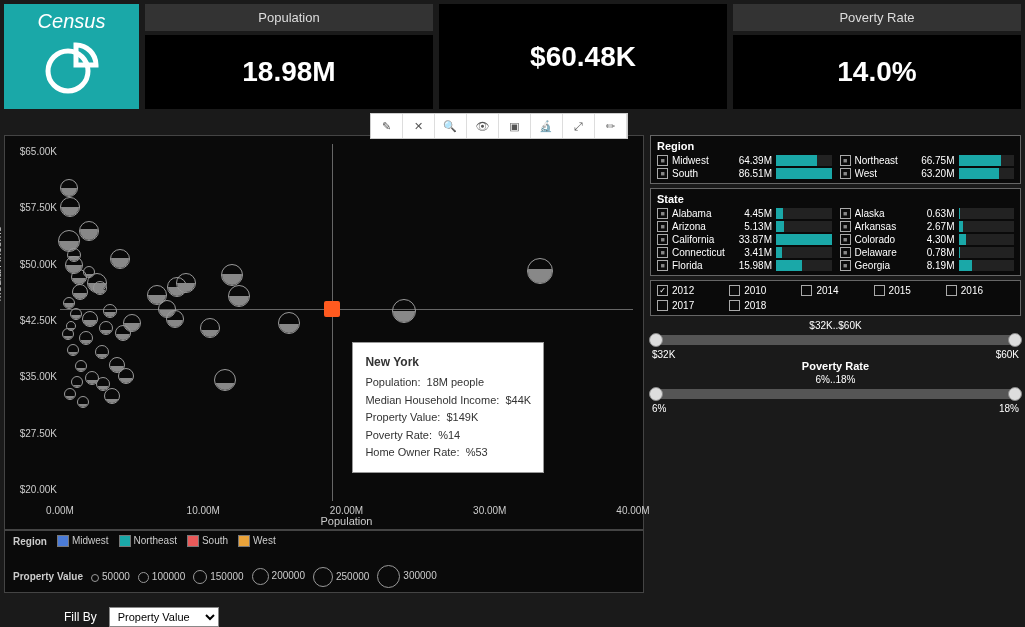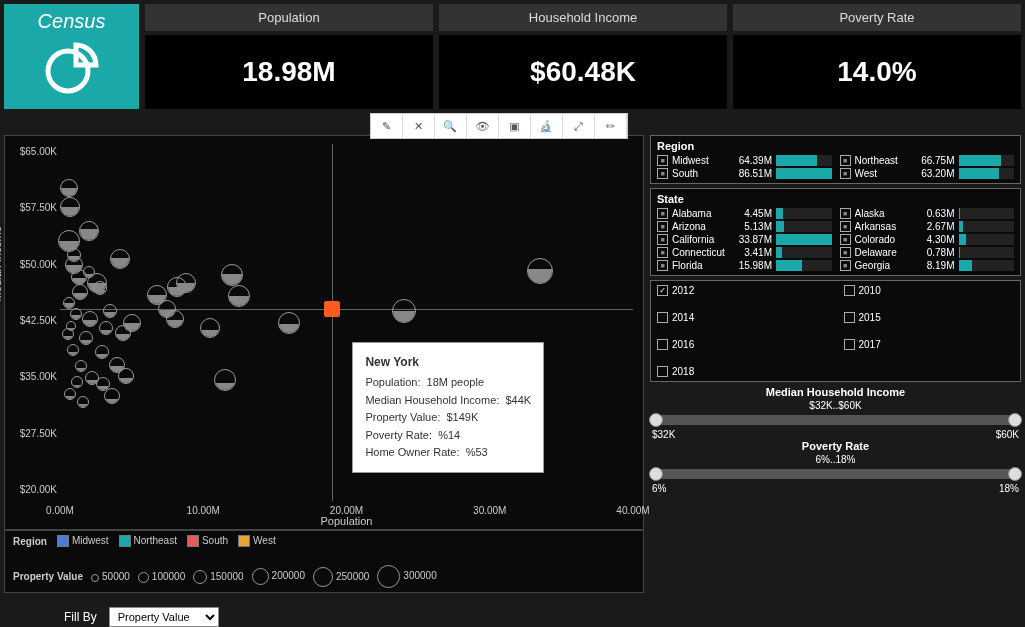--- a/index.html
+++ b/index.html
@@ -41,21 +41,21 @@
   .grid2{display:grid;grid-template-columns:1fr 1fr;gap:2px 8px}
   .card{display:flex;align-items:center;gap:4px;font-size:10px;color:#fff}
   .cb{width:11px;height:11px;border:1px solid #aaa;display:inline-flex;align-items:center;justify-content:center;font-size:8px;flex-shrink:0}
   .cb.ck::after{content:"✓";color:#fff}
   .cb.sq::after{content:"■";color:#888;font-size:7px}
   .cname{width:58px;overflow:hidden;text-overflow:ellipsis;white-space:nowrap}
   .cval{width:38px;text-align:right}
   .cbar{flex:1;height:11px;background:#222;position:relative}
   .cbar>div{position:absolute;left:0;top:0;bottom:0;background:#1aa8a8}
   .state-scroll{max-height:145px;overflow:hidden}
-  .years{display:grid;grid-template-columns:repeat(2,1fr);gap:16px}
+  .years{display:grid;grid-template-columns:repeat(5,1fr);gap:4px}
   .slider-block{text-align:center;color:#fff;font-size:11px}
   .slider-title{font-weight:bold;margin-bottom:2px}
   .slider-range{font-size:10px;margin-bottom:2px}
   .slider{position:relative;height:10px;background:#555;border-radius:4px;margin:4px 6px}
   .slider .h{position:absolute;width:14px;height:14px;background:#ddd;border-radius:50%;top:-2px;transform:translateX(-50%);border:1px solid #888}
   .slider-labs{display:flex;justify-content:space-between;font-size:10px;padding:0 2px}
 </style>
 </head>
 <body>
 
@@ -65,21 +65,20 @@
     <svg width="60" height="60" viewBox="0 0 60 60">
       <circle cx="26" cy="34" r="20" fill="none" stroke="#fff" stroke-width="5"></circle>
       <path d="M34 8 A20 20 0 0 1 54 28 L34 28 Z" fill="none" stroke="#fff" stroke-width="5"></path>
     </svg>
   </div>
   <div class="kpi">
     <div class="kpi-h">Population</div>
     <div class="kpi-v">18.98M</div>
   </div>
   <div class="kpi">
-    <div class="kpi-h">Household Income</div>
     <div class="kpi-v">$60.48K</div>
   </div>
   <div class="kpi">
     <div class="kpi-h">Poverty Rate</div>
     <div class="kpi-v">14.0%</div>
   </div>
 </div>
 
 <div class="toolbar">
   <div class="tbtn">✎</div>
@@ -438,21 +437,20 @@
             <span>2017</span>
           </div>
           <div class="card">
             <span class="cb "></span>
             <span>2018</span>
           </div>
         </div>
     </div>
     <div id="sliders">
         <div class="slider-block">
-          <div class="slider-title">Median Household Income</div>
           <div class="slider-range">$32K..$60K</div>
           <div class="slider">
             <div class="h" style="left:0%"></div>
             <div class="h" style="left:100%"></div>
           </div>
           <div class="slider-labs">
             <span>$32K</span>
             <span>$60K</span>
           </div>
         </div>

